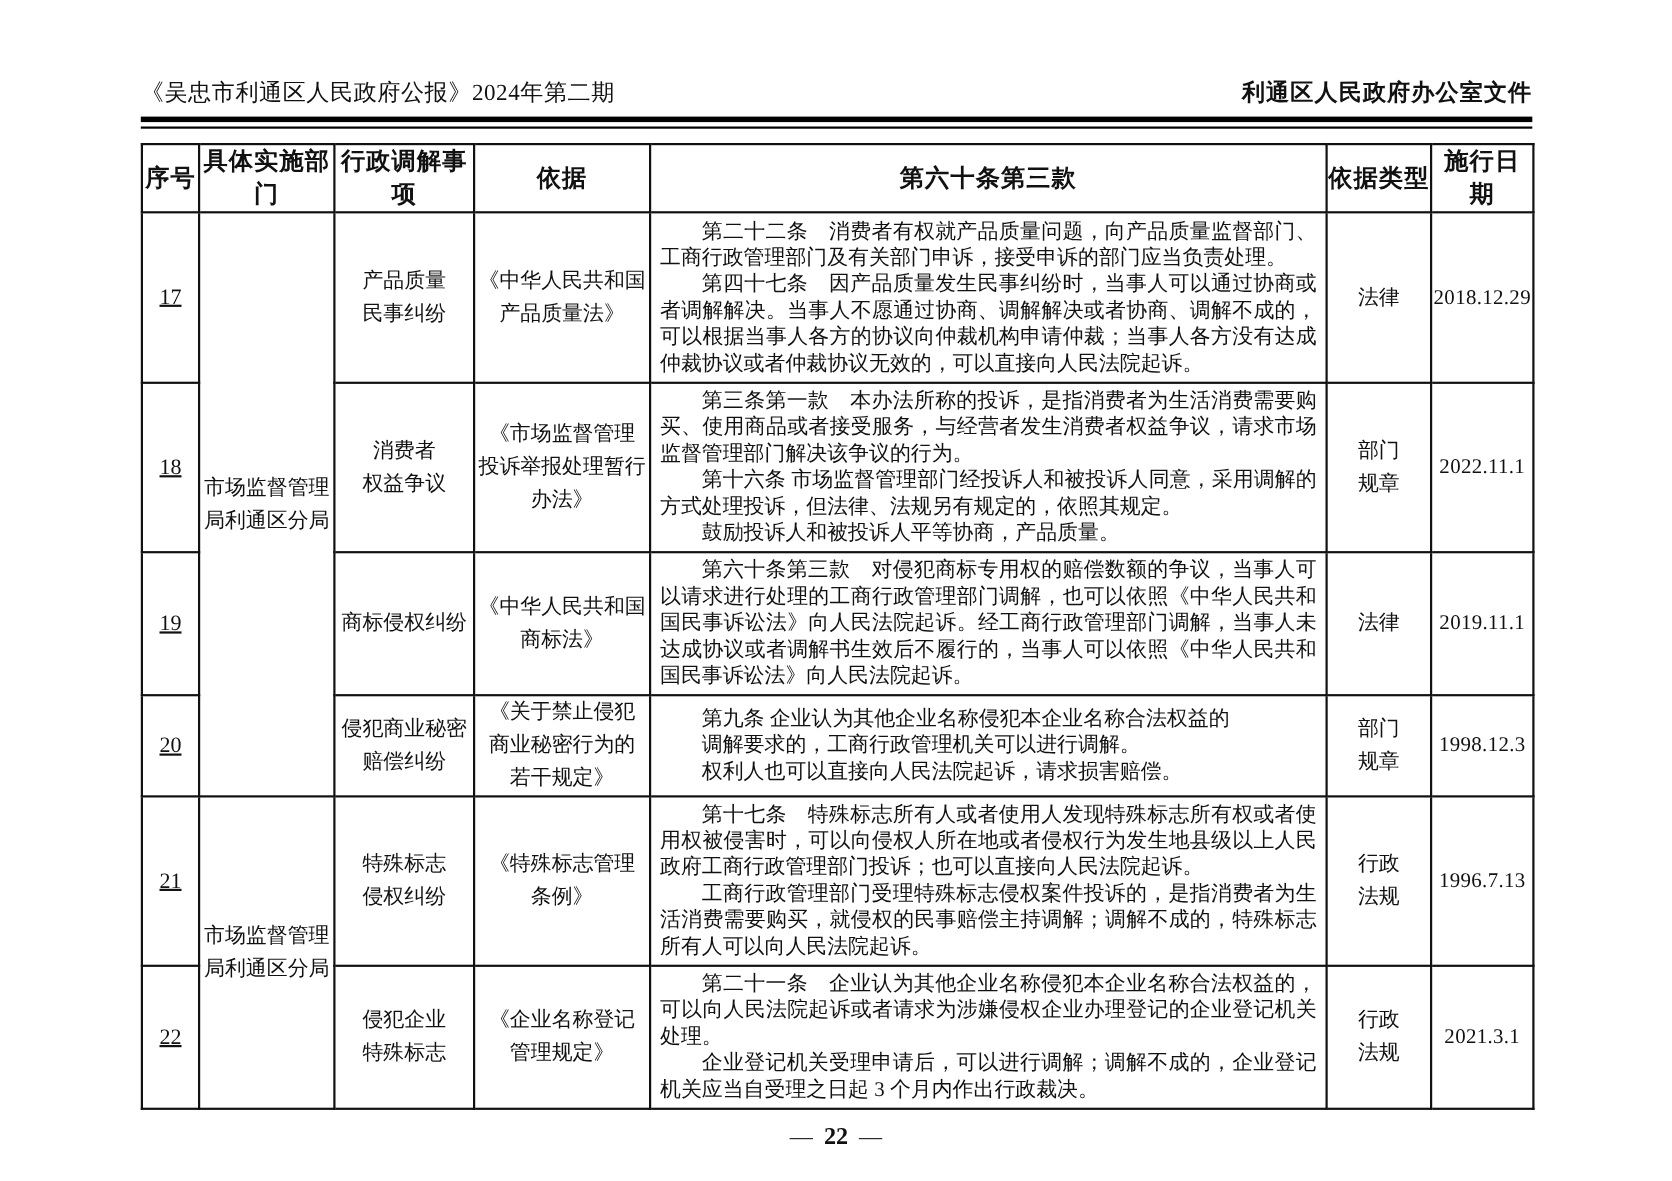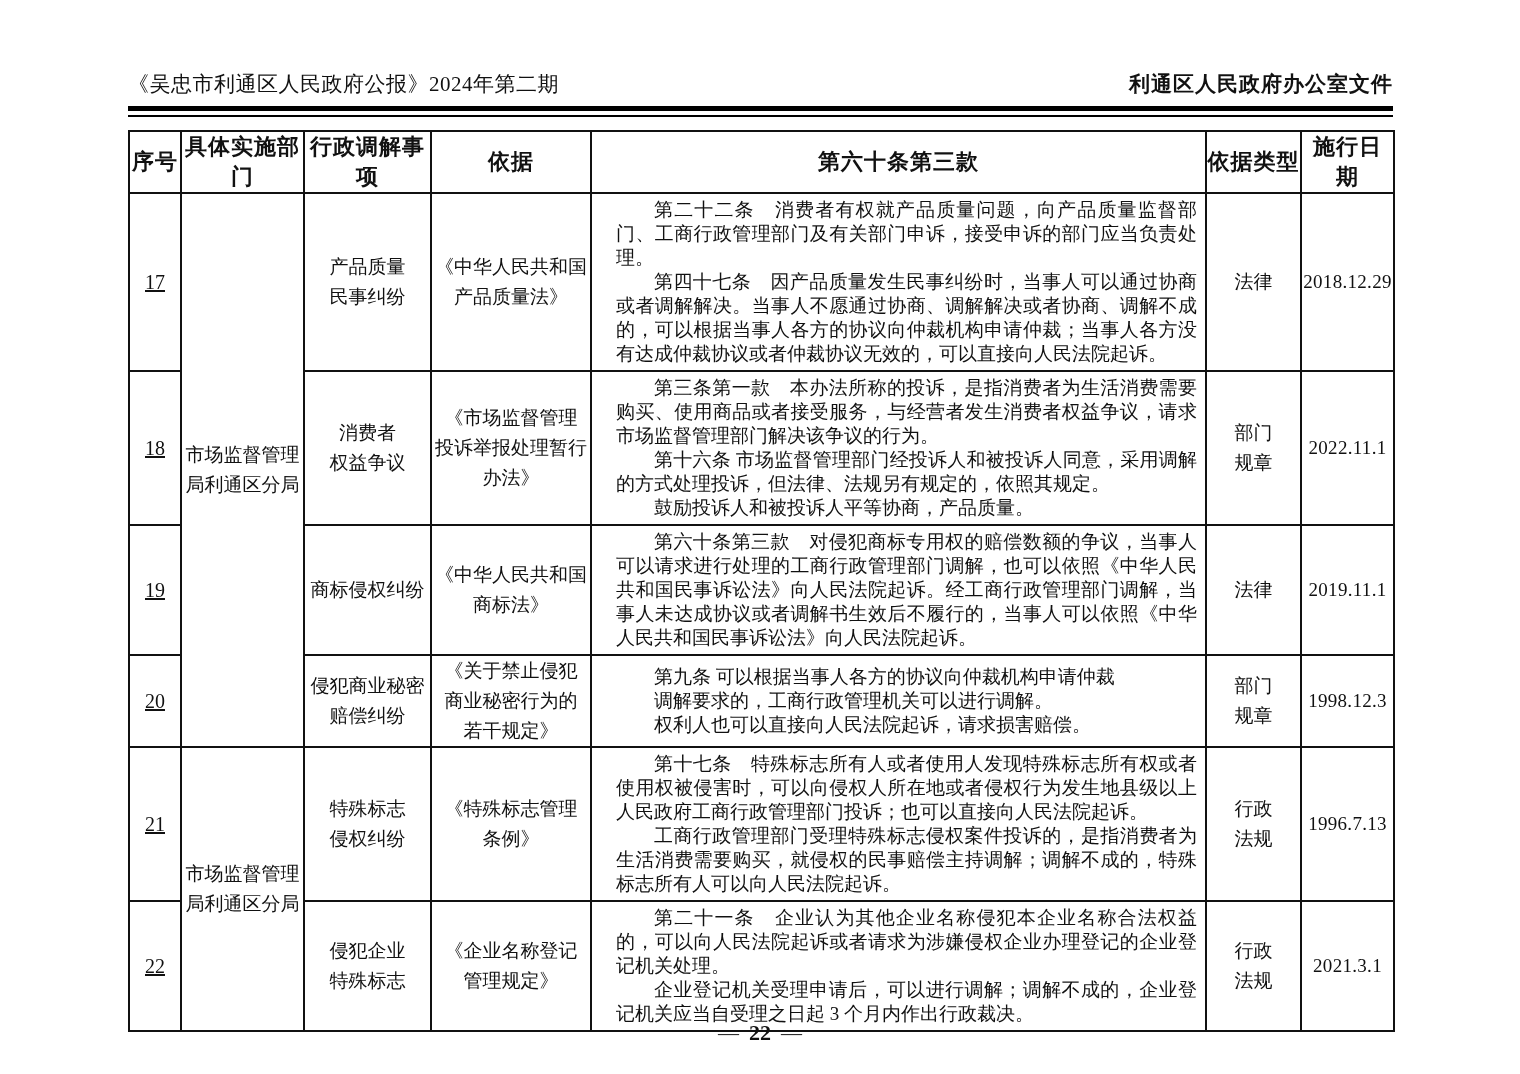--- a/index.html
+++ b/index.html
@@ -62,21 +62,21 @@
   }
   td.c-num   { text-align: center; font-size: 20px; text-decoration: underline; }
   td.c-dept, td.c-item, td.c-basis, td.c-type {
     text-align: center;
     font-size: 19px;
     line-height: 30px;
     white-space: pre;
   }
   td.c-date { text-align: center; font-size: 19px; letter-spacing: 0.3px; }
   td.c-content {
-    padding: 4px 8px 4px 24px;
+    padding: 4px 8px 4px 8px;
     font-size: 19px;
     line-height: 24px;
     text-align: justify;
     text-justify: inter-ideograph;
   }
   td.c-content p.para { text-indent: 2em; margin: 0; }
 
   tr.h-r17 { height: 155px; }
   tr.h-r18 { height: 147px; }
   tr.h-r19 { height: 119px; }
@@ -173,21 +173,21 @@
         <td class="c-date">2019.11.1</td>
       </tr>
       <tr class="h-r20">
         <td class="c-num">20</td>
         <td class="c-item">侵犯商业秘密
 赔偿纠纷</td>
         <td class="c-basis">《关于禁止侵犯
 商业秘密行为的
 若干规定》</td>
         <td class="c-content">
-            <p class="para">第九条 可以根据当事人各方的协议向仲裁机构申请仲裁</p>
+            <p class="para">第九条 企业认为其他企业名称侵犯本企业名称合法权益的</p>
             <p class="para">调解要求的，工商行政管理机关可以进行调解。</p>
             <p class="para">权利人也可以直接向人民法院起诉，请求损害赔偿。</p>
           </td>
         <td class="c-type">部门
 规章</td>
         <td class="c-date">1998.12.3</td>
       </tr>
       <tr class="h-r21">
         <td class="c-num">21</td>
         <td class="c-dept" rowspan="2">市场监督管理

